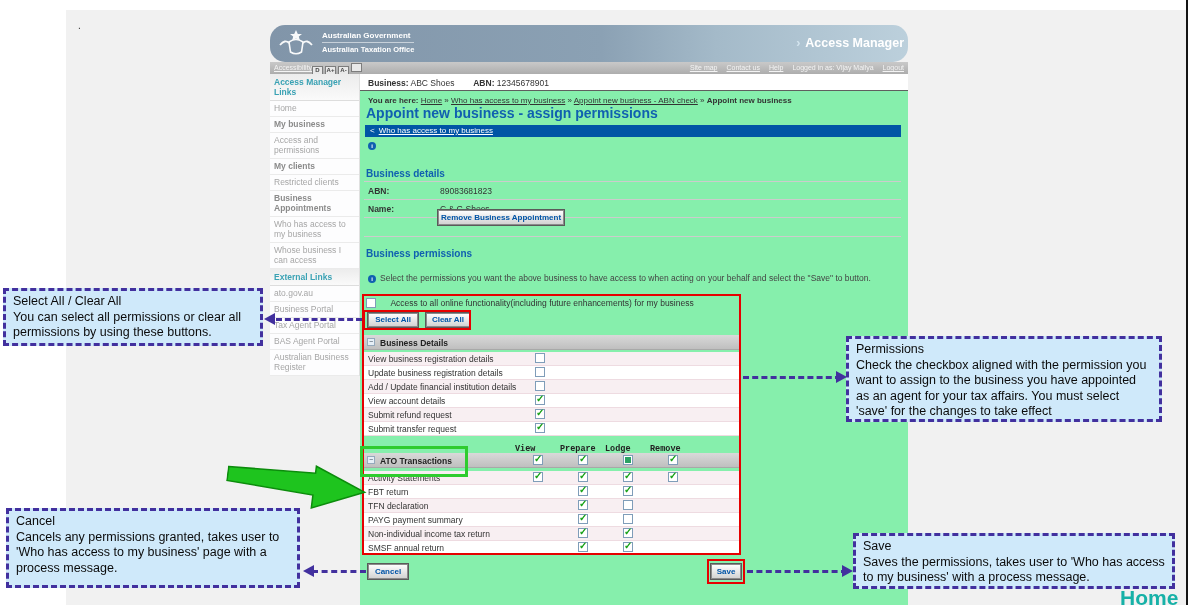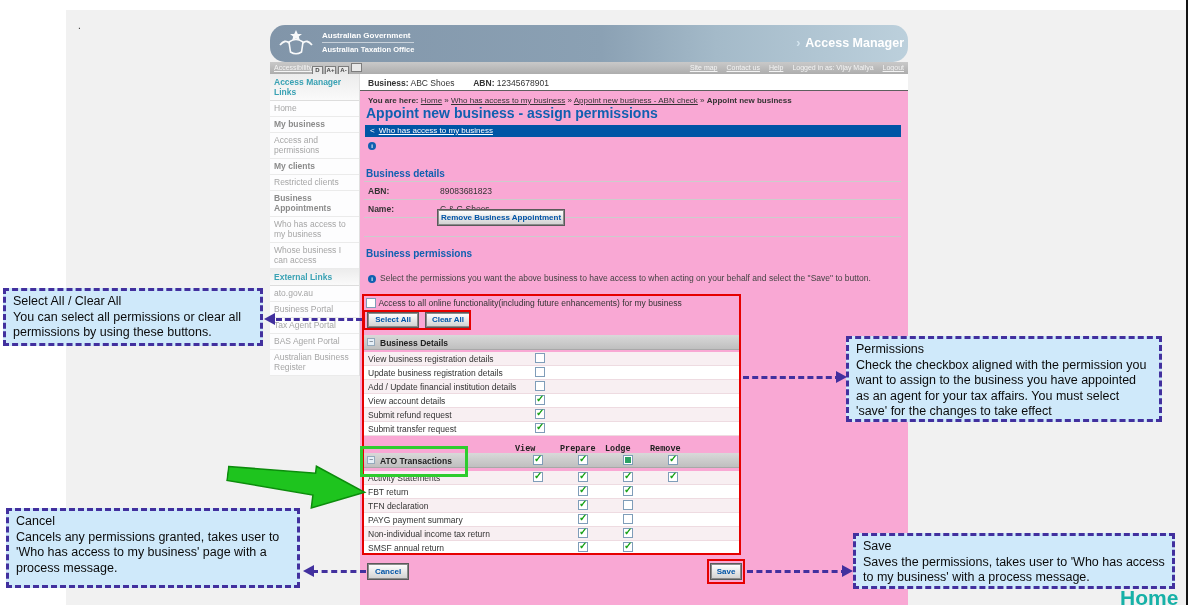--- a/index.html
+++ b/index.html
@@ -34,21 +34,21 @@
   .util .logged { margin-left:9px; color:#f4f4f4; }
 
   
   .sidebar { position:absolute; left:0; top:49px; width:90px; background:#fdfdfe; border-right:1px solid #e0e0e0; }
   .sb-head { font-size:8.5px; font-weight:bold; color:#3aa2b4; padding:3px 4px;
     background:linear-gradient(#ececec,#fafafa); border-bottom:1px solid #ddd; }
   .sb-item { font-size:8.5px; color:#a6a6a6; padding:2px 4px 3px; border-bottom:1px solid #ebebeb; cursor:pointer; }
   .sb-item.bold { font-weight:bold; color:#8b8b8b; }
 
   
-  .main { position:absolute; left:90px; top:49px; width:548px; height:531px; background:#f9a8d4; font-size:8.5px; color:#333; }
+  .main { position:absolute; left:90px; top:49px; width:548px; height:531px; background:#86efac; font-size:8.5px; color:#333; }
   .ctx-strip { position:absolute; left:0; top:0; width:548px; height:17px; border-bottom:1px solid #5f5f5f; background:#fff; }
   .ctx-strip .inner { position:absolute; left:8px; top:4px; }
   .b { font-weight:bold; }
   .ctx-gap { display:inline-block; width:14px; }
 
   .breadcrumb { position:absolute; left:8px; top:22px; font-size:8px; white-space:nowrap; }
   .bc-link { color:#333; text-decoration:underline; cursor:pointer; }
   .bc-sep { color:#333; }
   .bc-cur { font-weight:bold; }
 
@@ -67,21 +67,21 @@
   .drow:last-child { border-bottom:1px solid #ccc; }
   .drow .dl { position:absolute; left:4px; top:4px; font-weight:bold; }
   .drow .dv { position:absolute; left:76px; top:4px; }
 
   .btn { background:linear-gradient(#fdfdfd,#d3d3d3); border:1px solid #8b8b8b; box-shadow:0 0 0 1px #5a5a5a;
     color:#0054a6; font-weight:bold; font-size:8px; text-align:center; cursor:pointer;
     font-family:"Liberation Sans", sans-serif; }
   .remove-btn { position:absolute; left:78px; top:136px; width:126px; height:15px; line-height:13px; }
 
   .allaccess { position:absolute; left:6px; top:223px; }
-  .allaccess .lbl { margin-left:0; vertical-align:middle; }
+  .allaccess .lbl { margin-left:12px; vertical-align:middle; }
 
   .sel-btn { position:absolute; left:8px; top:239px; width:50px; height:14px; line-height:12px; }
   .clr-btn { position:absolute; left:66px; top:239px; width:44px; height:14px; line-height:12px; }
 
   .sec-bar { position:absolute; left:3px; width:377px; height:15px;
     background:linear-gradient(#d9d9d9,#bfbfbf); border-bottom:1px solid #a8a8a8; }
   .sec-bar .tog { position:absolute; left:4px; top:3px; width:8px; height:8px; background:#e6eff7;
     border:1px solid #94a9bc; color:#345; font-size:7px; line-height:6px; text-align:center; cursor:pointer; }
   .sec-bar .s-lbl { position:absolute; left:17px; top:3px; font-weight:bold; color:#222; }
   #bd-bar { top:261px; }

